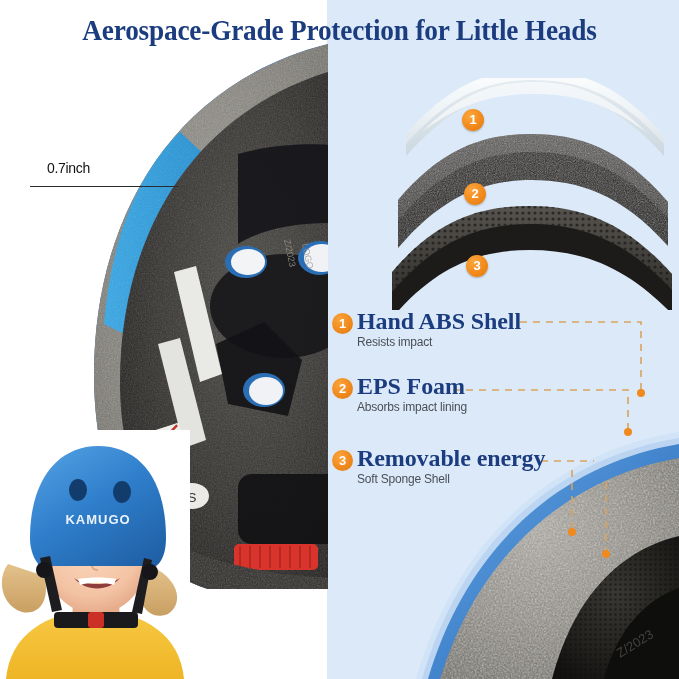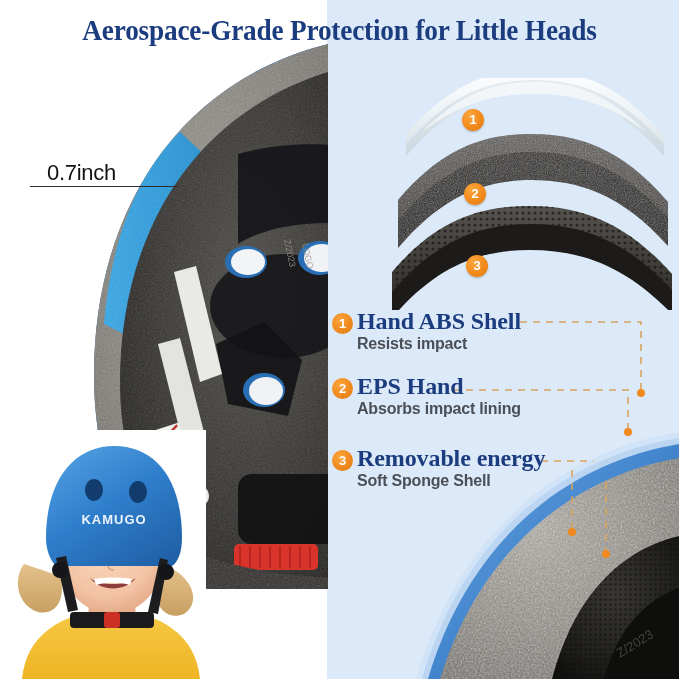--- a/index.html
+++ b/index.html
@@ -37,31 +37,31 @@
   .photo-helmet{
     position:absolute;left:88px;top:44px;width:240px;height:545px;
     overflow:hidden;
   }
   .photo-helmet svg{display:block;}
 
   
   .measure{
     position:absolute;left:47px;top:160px;
     font-family:"Liberation Sans", sans-serif;
-    font-size:22px;color:#111;letter-spacing:-0.3px;
+    font-size:14px;color:#111;letter-spacing:-0.3px;
     white-space:nowrap;
   }
   .measure-rule{
     position:absolute;left:30px;top:186px;width:148px;height:1px;
     background:#2b2b2b;
   }
 
   
   .photo-child{
-    position:absolute;left:16px;top:430px;width:190px;height:249px;
+    position:absolute;left:0px;top:430px;width:190px;height:249px;
     overflow:hidden;
   }
 
   
   .layers{
     position:absolute;left:382px;top:78px;width:297px;height:232px;
     overflow:hidden;
   }
 
   
@@ -82,21 +82,21 @@
     font-size:13px;font-weight:700;line-height:21px;text-align:center;
   }
   .callout .head{
     position:absolute;left:25px;top:-5px;
     font-family:"Liberation Serif", serif;font-weight:700;
     font-size:24px;color:#1b3c7e;white-space:nowrap;letter-spacing:-0.1px;
   }
   .callout .sub{
     position:absolute;left:25px;top:22px;
     font-family:"Liberation Sans", sans-serif;
-    font-size:16px;color:#4a4f57;white-space:nowrap;letter-spacing:-0.2px;font-weight:bold;
+    font-size:12px;color:#4a4f57;white-space:nowrap;letter-spacing:-0.2px;
   }
   .c1{top:313px;}
   .c2{top:378px;}
   .c3{top:450px;}
 
   
   .layer-badge{
     position:absolute;width:22px;height:22px;border-radius:50%;
     background:radial-gradient(circle at 35% 30%, #fba63d 0%, #f28a1c 55%, #df7a10 100%);
     color:#fff;font-family:"Liberation Sans", sans-serif;
@@ -448,21 +448,21 @@
   </svg>
 
   <div class="callout c1">
     <div class="badge">1</div>
     <div class="head">Hand ABS Shell</div>
     <div class="sub">Resists impact</div>
   </div>
 
   <div class="callout c2">
     <div class="badge">2</div>
-    <div class="head">EPS Hand</div>
+    <div class="head">EPS Foam</div>
     <div class="sub">Absorbs impact lining</div>
   </div>
 
   <div class="callout c3">
     <div class="badge">3</div>
     <div class="head">Removable energy</div>
     <div class="sub">Soft Sponge Shell</div>
   </div>
 
 </div>

